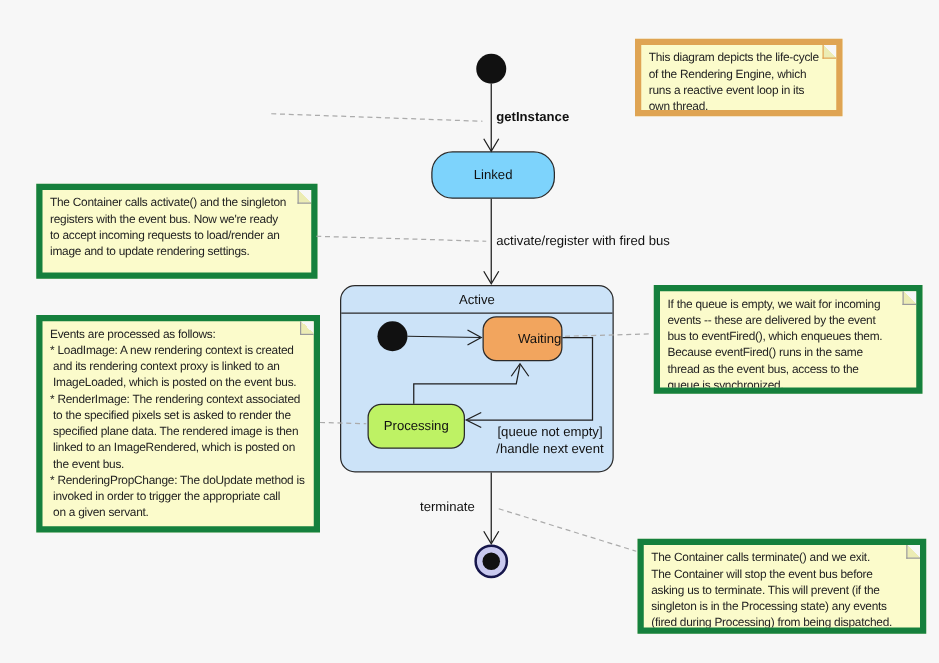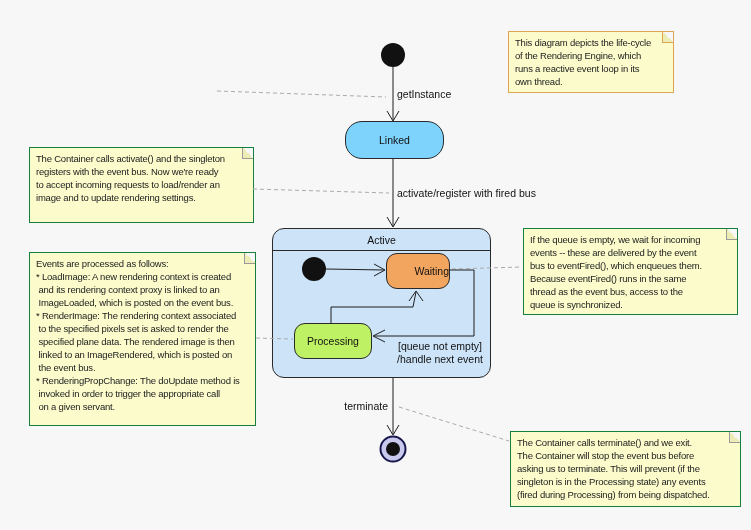--- a/index.html
+++ b/index.html
@@ -2,21 +2,21 @@
 <html><head>
 <meta charset="utf-8">
 <style>
   html,body{margin:0;padding:0;background:#f7f7f7;}
   #canvas{
     position:relative;width:751px;height:530px;background:#f7f7f7;
     font-family:"Liberation Sans",sans-serif;color:#1a1a1a;overflow:hidden;
   }
   
   .note{
-    position:absolute;background:#fbfbcb;border:1px solid #15803d;
+    position:absolute;background:#fbfbcb;border:5px solid #15803d;
     box-sizing:border-box;overflow:hidden;
   }
   .note.orange{border-color:#dfa453;}
   .note-text{
     padding:4px 6px;font-size:9.5px;line-height:13px;letter-spacing:-0.2px;
     white-space:pre-wrap;color:#222;
   }
   .fold{
     position:absolute;top:0;right:0;width:11px;height:11px;
     background:linear-gradient(to bottom left,#f7f7f7 0 50%,#ececb4 50% 100%);
@@ -34,24 +34,24 @@
   #state-active{left:272px;top:228px;width:219px;height:150px;border-radius:12px;background:#cce3f8;
     display:block;}
   #state-active .title{
     height:21px;border-bottom:1px solid #2a2a2a;display:flex;align-items:center;justify-content:center;
     font-size:10.5px;
   }
   #state-waiting{left:386px;top:253px;width:64px;height:36px;border-radius:11px;background:#f2a55e;justify-content:flex-end;}
   #state-processing{left:294px;top:323px;width:78px;height:36px;border-radius:11px;background:#bef264;}
   
   .tlabel{position:absolute;font-size:10.5px;color:#111;white-space:pre-line;}
-  #label-getinstance{left:397px;top:88px;}
+  #label-getinstance{left:397px;top:88px;font-weight:bold;}
   #label-activate{left:397px;top:187px;}
   #label-queue{left:392px;top:340px;width:96px;text-align:center;line-height:13px;}
-  #label-terminate{left:336px;top:400px;width:52px;text-align:right;}
+  #label-terminate{left:336px;top:400px;width:52px;}
   
   #wires{position:absolute;left:0;top:0;width:751px;height:530px;pointer-events:none;}
   .solid{stroke:#1f1f1f;stroke-width:1;fill:none;}
   .head{stroke:#1f1f1f;stroke-width:1;fill:none;}
   .dashed{stroke:#ababab;stroke-width:1;stroke-dasharray:4 3;fill:none;}
 </style>
 </head>
 <body>
 
 <div id="canvas">

